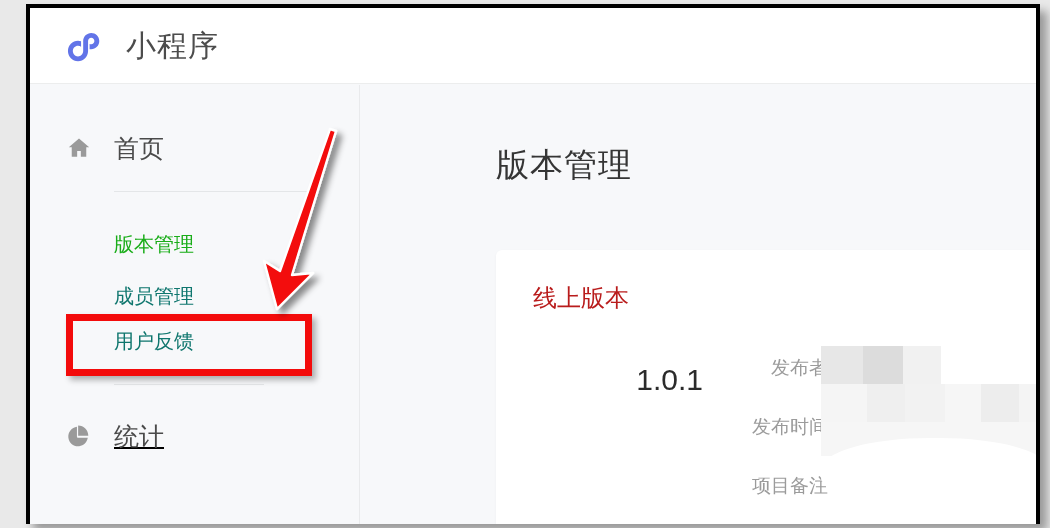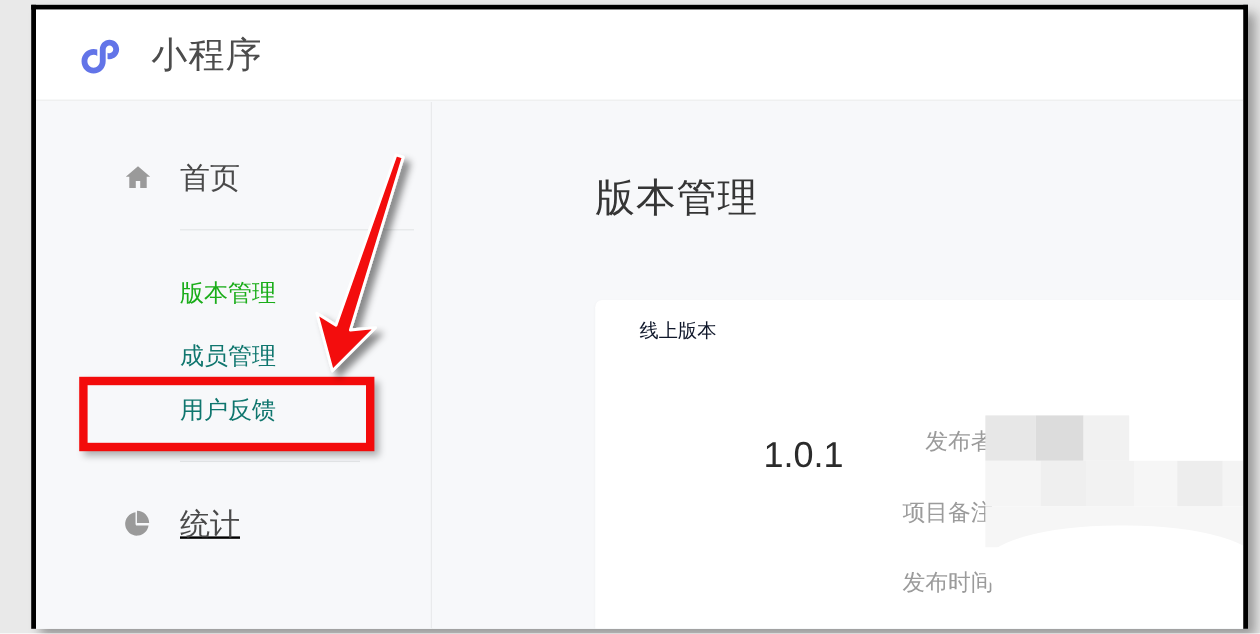--- a/index.html
+++ b/index.html
@@ -81,21 +81,21 @@
   .sidebar {
     position: absolute;
     left: 0;
     top: 77px;
     width: 330px;
     bottom: 0;
     background: #f7f8fa;
     border-right: 1px solid #e9eaec;
     box-sizing: border-box;
   }
-  .nav-group { position: relative; padding-left: 36px; }
+  .nav-group { position: relative; }
 
   .nav-top {
     display: flex;
     align-items: center;
     height: 44px;
     padding-left: 36px;
     box-sizing: border-box;
   }
   .nav-top .nav-icon {
     width: 26px;
@@ -156,23 +156,23 @@
     top: 165px;
     right: -20px;
     bottom: -30px;
     background: #ffffff;
     border-radius: 6px;
     box-shadow: 0 1px 3px rgba(0,0,0,0.04);
   }
   .card-title {
     position: absolute;
     left: 37px;
-    top: 16px;
-    font-size: 16px;
-    color: #0f172a;
+    top: 32px;
+    font-size: 24px;
+    color: #b91c1c;
     white-space: nowrap;
   }
 
   .field-col-a {
     position: absolute;
     left: 37px;
     top: 105px;
     width: 170px;
   }
   .field-label {
@@ -288,22 +288,22 @@
 
         <div class="card">
           <div class="card-title">线上版本</div>
 
           <div class="field-col-a">
             <div class="field-value-big">1.0.1</div>
           </div>
 
           <div class="field-col-b">
             <div class="field-label">发布者</div>
+            <div class="field-label">发布时间</div>
             <div class="field-label">项目备注</div>
-            <div class="field-label">发布时间</div>
           </div>
 
           <div class="redact">
             <div class="blk" style="left:0;top:0;width:42px;height:38px;background:#e7e7e7;"></div>
             <div class="blk" style="left:42px;top:0;width:40px;height:38px;background:#dcdcdc;"></div>
             <div class="blk" style="left:82px;top:0;width:38px;height:38px;background:#f1f1f1;"></div>
             <div class="blk" style="left:0;top:38px;width:46px;height:38px;background:#f5f5f5;"></div>
             <div class="blk" style="left:46px;top:38px;width:38px;height:38px;background:#efefef;"></div>
             <div class="blk" style="left:84px;top:38px;width:40px;height:38px;background:#f2f2f2;"></div>
             <div class="blk" style="left:124px;top:38px;width:36px;height:38px;background:#f6f6f6;"></div>

